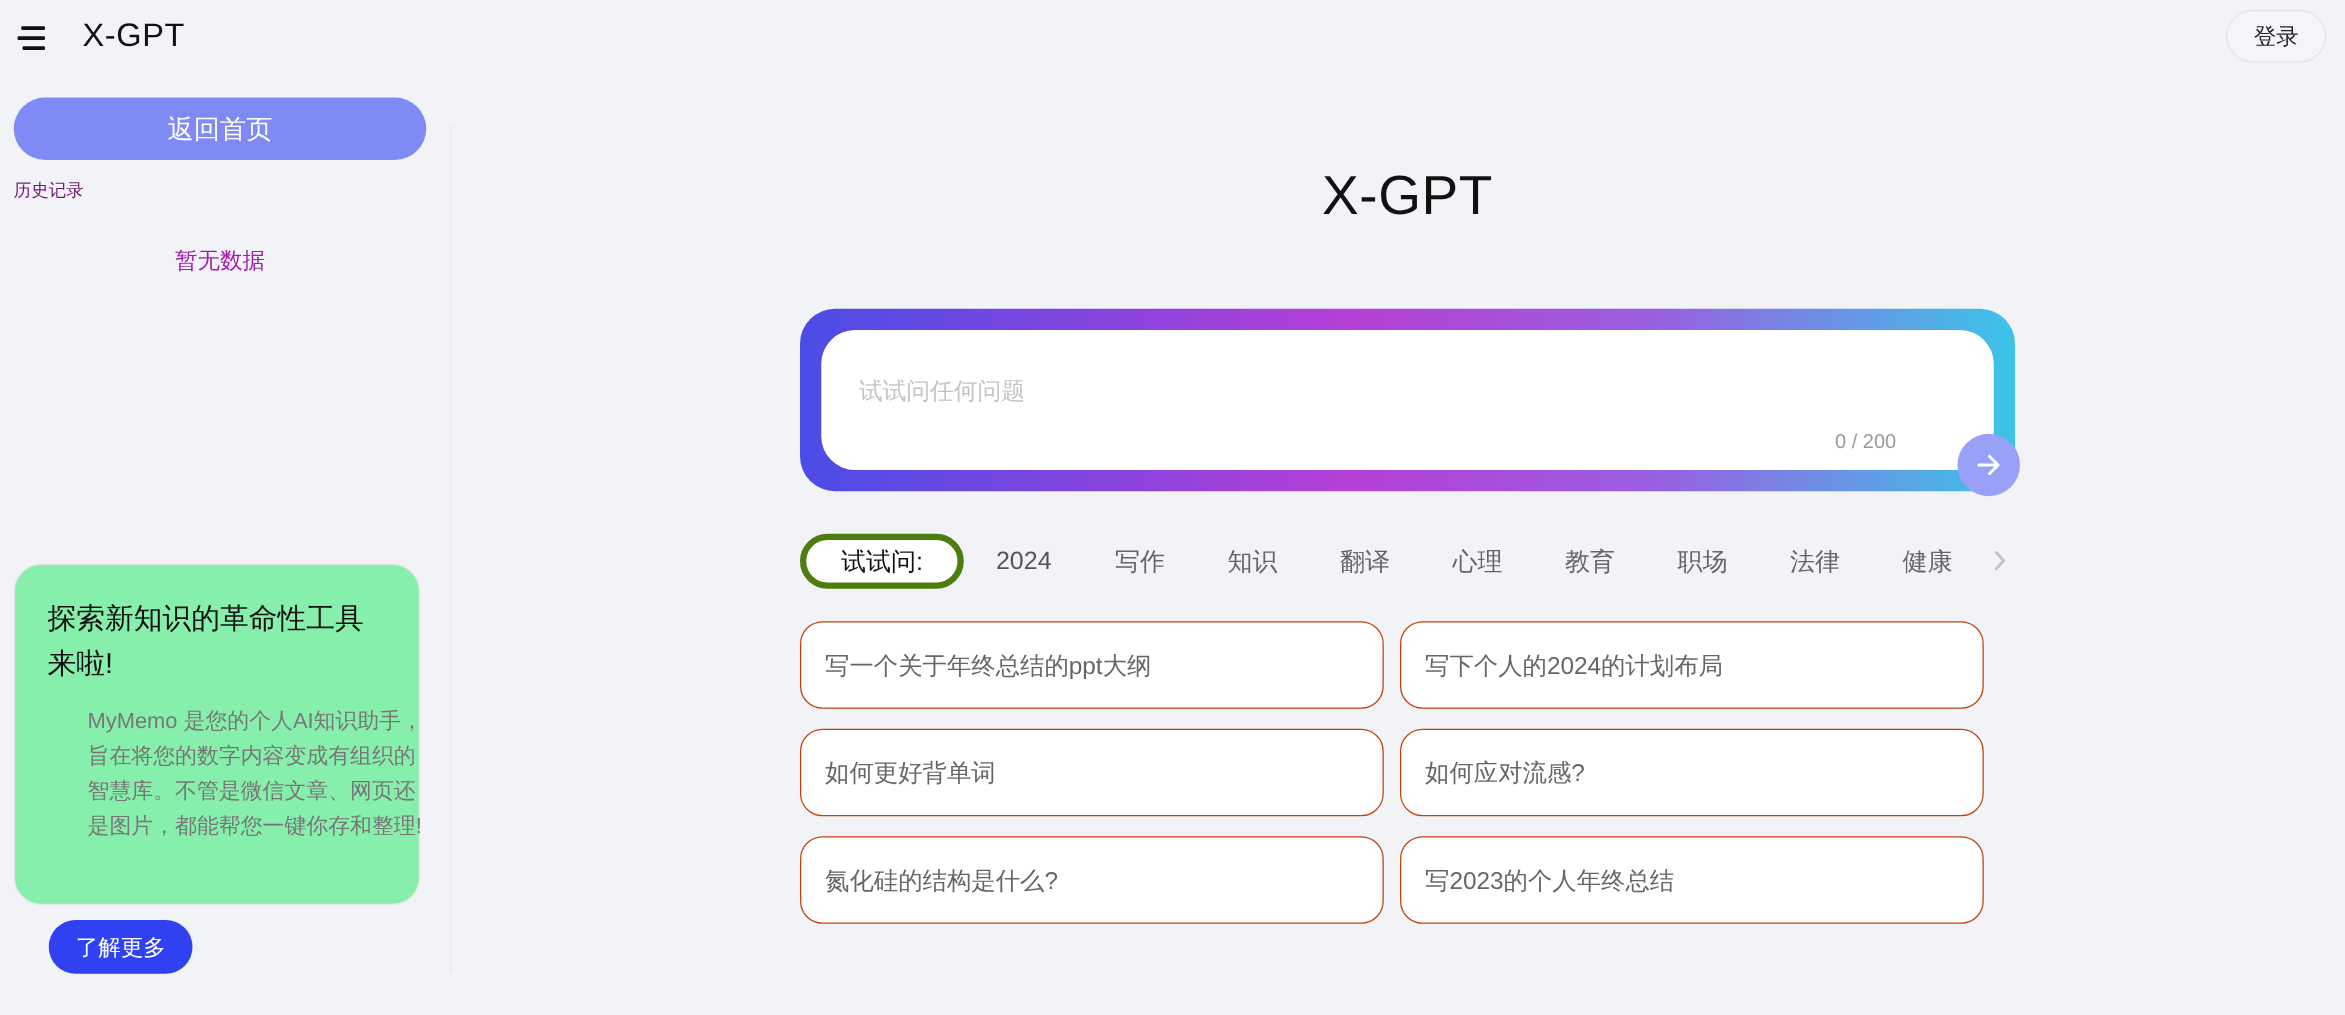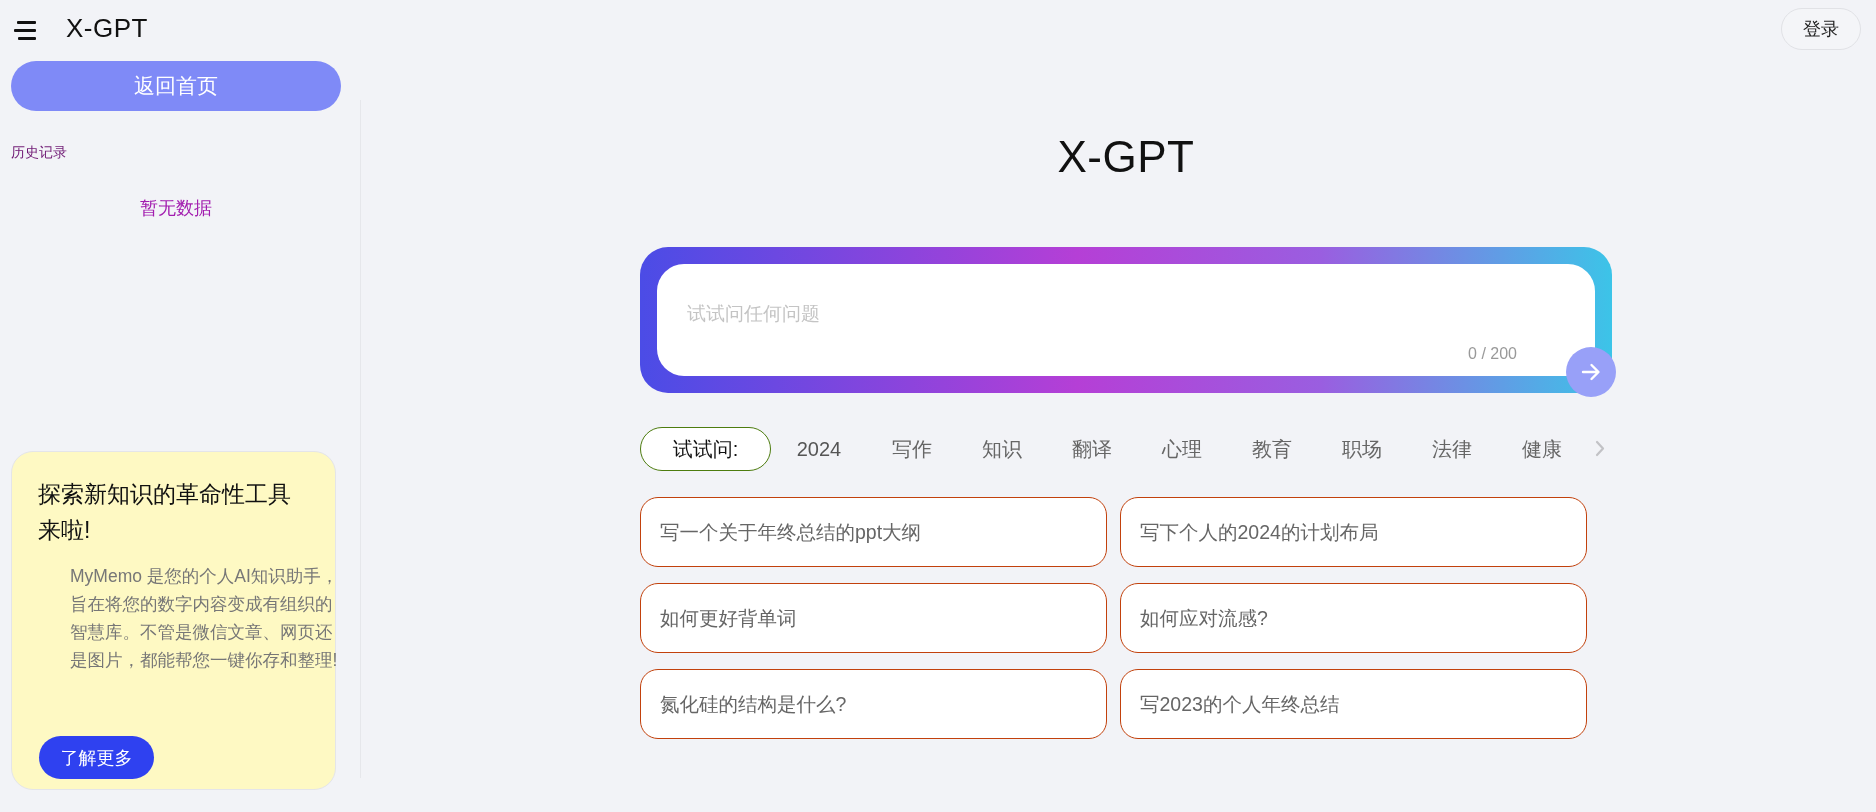--- a/index.html
+++ b/index.html
@@ -33,35 +33,35 @@
     font-size: 18px; color: #222; display: flex; align-items: center; justify-content: center;
     cursor: pointer;
     text-align: right;
   }
 
   .sidebar { position: absolute; left: 0; top: 60px; width: 360px; height: 752px; }
   .sidebar-divider {
     position: absolute; left: 360px; top: 100px; width: 1px; height: 678px; background: #e6e7eb;
   }
   .home-btn {
-    position: absolute; left: 11px; top: 1px; width: 330px; height: 50px;
+    position: absolute; left: 11px; top: 18px; width: 330px; height: 50px;
     border-radius: 25px; background: #7f8af7; color: #fff;
     font-size: 21px; display: flex; align-items: center; justify-content: center;
     cursor: pointer;
   }
   .history-label {
     position: absolute; left: 11px; top: 84px; font-size: 14px; color: #701a75;
   }
   .empty-text {
     position: absolute; left: 0; width: 352px; top: 136px; text-align: center;
     font-size: 18px; color: #a21caf;
   }
   .promo-card {
-    position: absolute; left: 11px; top: 391px; width: 325px; height: 339px;
-    background: #fef9c3; border: 1px solid #e4e5e9; border-radius: 22px;
+    position: absolute; left: 11px; top: 391px; width: 325px; height: 273px;
+    background: #86efac; border: 1px solid #e4e5e9; border-radius: 22px;
     padding: 24px 26px;
   }
   .promo-title {
     font-size: 23px; line-height: 36px; color: #111; width: 272px;
   }
   .promo-body {
     margin-top: 14px; font-size: 17.5px; line-height: 28px; color: #777; width: 272px; margin-left: 32px;
   }
   .promo-btn {
     position: absolute; left: 27px; top: 284px; width: 115px; height: 43px;
@@ -93,21 +93,21 @@
   }
   .send-btn {
     position: absolute; left: 909px; top: 83px; width: 50px; height: 50px;
     border-radius: 50%; background: #98a0f8; cursor: pointer;
     display: flex; align-items: center; justify-content: center;
   }
 
   .tag-row { position: absolute; left: 640px; top: 427px; height: 44px; width: 980px; }
   .tag-chip {
     position: absolute; left: 0; top: 0; width: 131px; height: 44px;
-    background: #fff; border: 1px solid #4d7c0f; border-radius: 22px;
+    background: #fff; border: 5px solid #4d7c0f; border-radius: 22px;
     font-size: 20px; color: #111; display: flex; align-items: center; justify-content: center;
   }
   .tag {
     position: absolute; top: 0; height: 44px; width: 70px;
     display: flex; align-items: center; justify-content: center;
     font-size: 20px; color: #666; cursor: pointer;
   }
   .tag.active { color: #555; }
   .tag-next {
     position: absolute; left: 948px; top: 10px; width: 24px; height: 24px; cursor: pointer;

